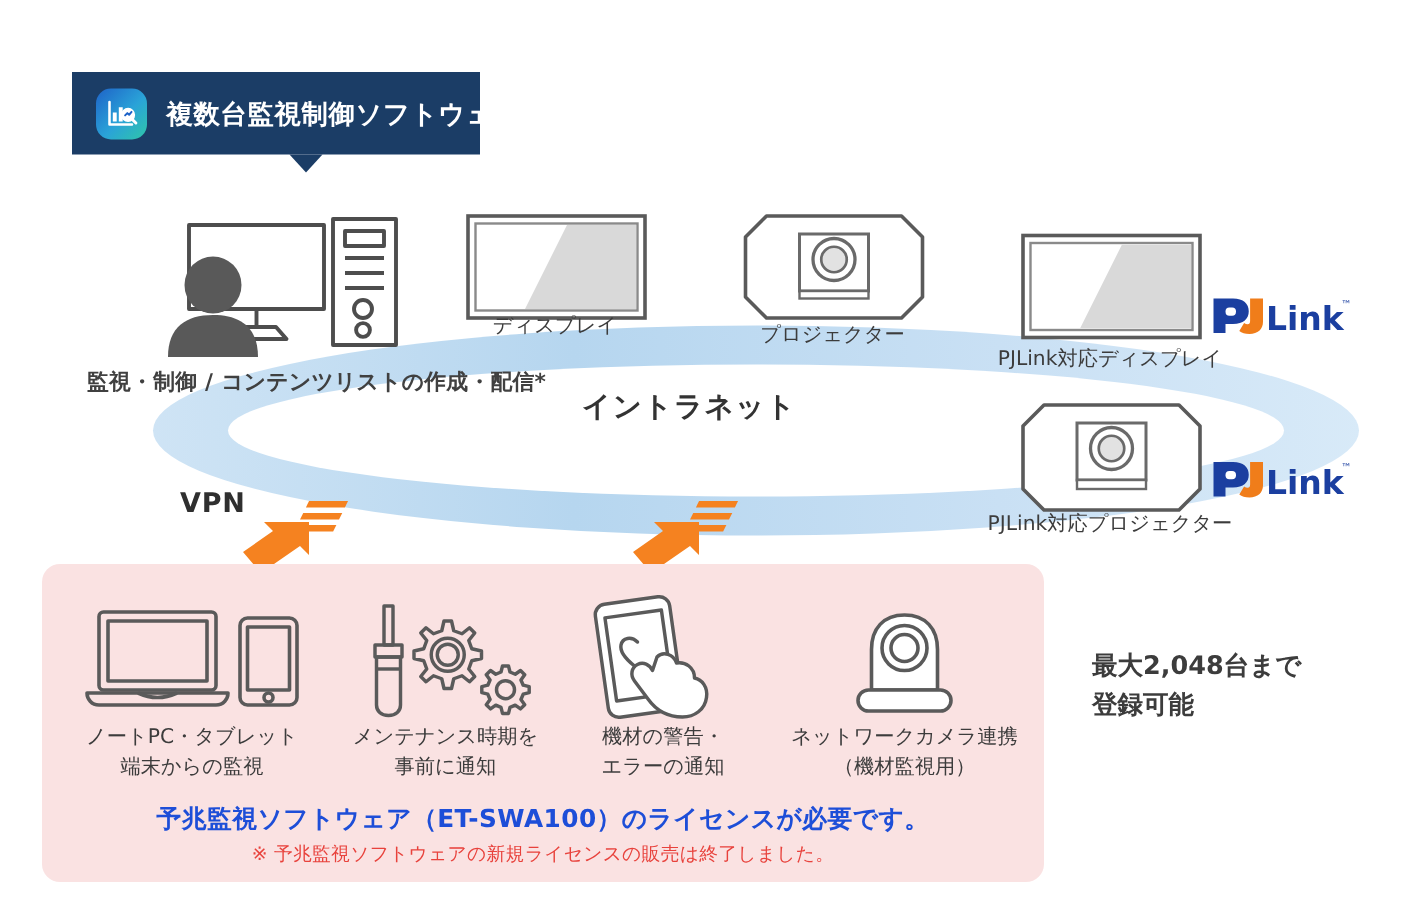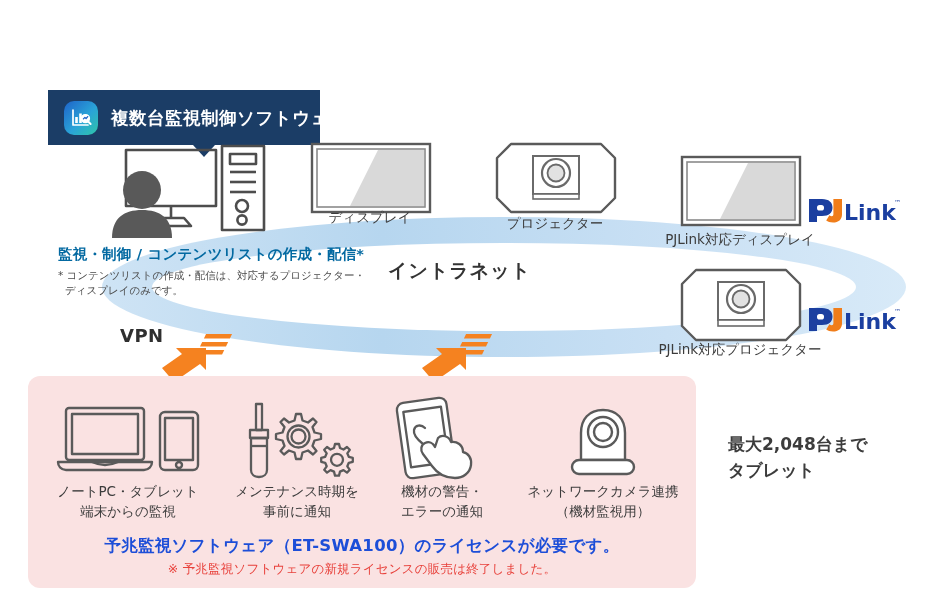--- a/index.html
+++ b/index.html
@@ -12,21 +12,21 @@
     position:relative;
   }
   .stage{position:absolute;left:0;top:0;width:936px;height:612px;}
   .abs{position:absolute;}
 
   
   #header-banner{
     left:48px;top:48px;width:272px;height:55px;
     background:#1b3d66;
     display:flex;align-items:center;
-    box-sizing:border-box;padding-left:16px;margin-top:42px;
+    box-sizing:border-box;padding-left:16px;
   }
   #header-banner .tail{
     position:absolute;left:145px;top:55px;
     width:0;height:0;
     border-left:11px solid transparent;
     border-right:11px solid transparent;
     border-top:12px solid #1b3d66;
   }
   #app-icon{
     width:34px;height:34px;border-radius:10px;
@@ -61,21 +61,21 @@
   #pjdisplay-label{left:620px;top:230px;width:240px;}
   #pjlink-logo-1{left:806px;top:196px;width:96px;height:30px;}
 
   #pjprojector-group{left:680px;top:268px;width:122px;height:74px;}
   #pjprojector-label{left:615px;top:340px;width:250px;}
   #pjlink-logo-2{left:806px;top:305px;width:96px;height:30px;}
 
   
   #monitor-caption{
     left:58px;top:245px;width:400px;
-    font-size:14.5px;font-weight:700;color:#0369a1;letter-spacing:.2px;
+    font-size:14.5px;font-weight:700;color:#404040;letter-spacing:.2px;
   }
   #monitor-footnote{
     left:58px;top:268px;width:380px;
     font-size:10.5px;color:#4b4b4b;line-height:1.45;
   }
   #monitor-footnote .l2{display:block;padding-left:7px;}
 
   
   #vpn-label{left:120px;top:325px;font-size:18px;font-weight:700;color:#2f2f2f;letter-spacing:.5px;}
   #vpn-arrow{left:160px;top:330px;width:84px;height:52px;}
@@ -226,24 +226,20 @@
     <g>
       <path d="M3 3 H16 C23 3 26.5 6.5 26.5 11.5 C26.5 16.5 23 20 16 20 H11 V26 H3 Z" fill="#1b3fa0"></path>
       <rect x="11" y="9" width="7" height="5.5" rx="2.6" fill="#ffffff"></rect>
       <path d="M26 3 H36 V18.5 C36 23.5 32.5 26.6 27 26.6 C24 26.6 21.8 25.8 20.2 24.6 L23.4 19.3 C24.2 19.9 25 20.2 25.8 20.2 C26.8 20.2 27.4 19.5 27.4 18 V3 Z" fill="#f07d1a"></path>
       <text x="38" y="24" font-family="'DejaVu Sans','Liberation Sans',sans-serif" font-size="22" font-weight="700" fill="#1b3fa0">Link</text>
       <text x="88" y="9" font-family="'DejaVu Sans','Liberation Sans',sans-serif" font-size="7" fill="#1b3fa0">™</text>
     </g>
   </svg>
 
   <div class="abs" id="monitor-caption">監視・制御 / コンテンツリストの作成・配信*</div>
-  <div class="abs" id="monitor-footnote">
-    <span>* コンテンツリストの作成・配信は、対応するプロジェクター・</span>
-    <span class="l2">ディスプレイのみです。</span>
-  </div>
 
   <div class="abs" id="vpn-label">VPN</div>
 
   <svg class="abs" id="vpn-arrow" viewBox="0 0 84 52">
     <g fill="#f58220">
       <polygon points="14,52 2,38 22,24 16,18 46,18 46,40 40,34"></polygon>
       <rect x="48" y="4" width="26" height="4.4" transform="skewX(-26)"></rect>
       <rect x="48" y="12" width="26" height="4.4" transform="skewX(-26)"></rect>
       <rect x="48" y="20" width="26" height="4.4" transform="skewX(-26)"></rect>
     </g>
@@ -334,16 +330,16 @@
       <div>機材の警告・</div>
       <div>エラーの通知</div>
     </div>
   </div>
 
   <div class="abs" id="license-line">予兆監視ソフトウェア（ET-SWA100）のライセンスが必要です。</div>
   <div class="abs" id="license-note">※ 予兆監視ソフトウェアの新規ライセンスの販売は終了しました。</div>
 
   <div class="abs" id="capacity">
     <div>最大2,048台まで</div>
-    <div>タブレット</div>
+    <div>登録可能</div>
   </div>
 
 </div>
 
 </body></html>

